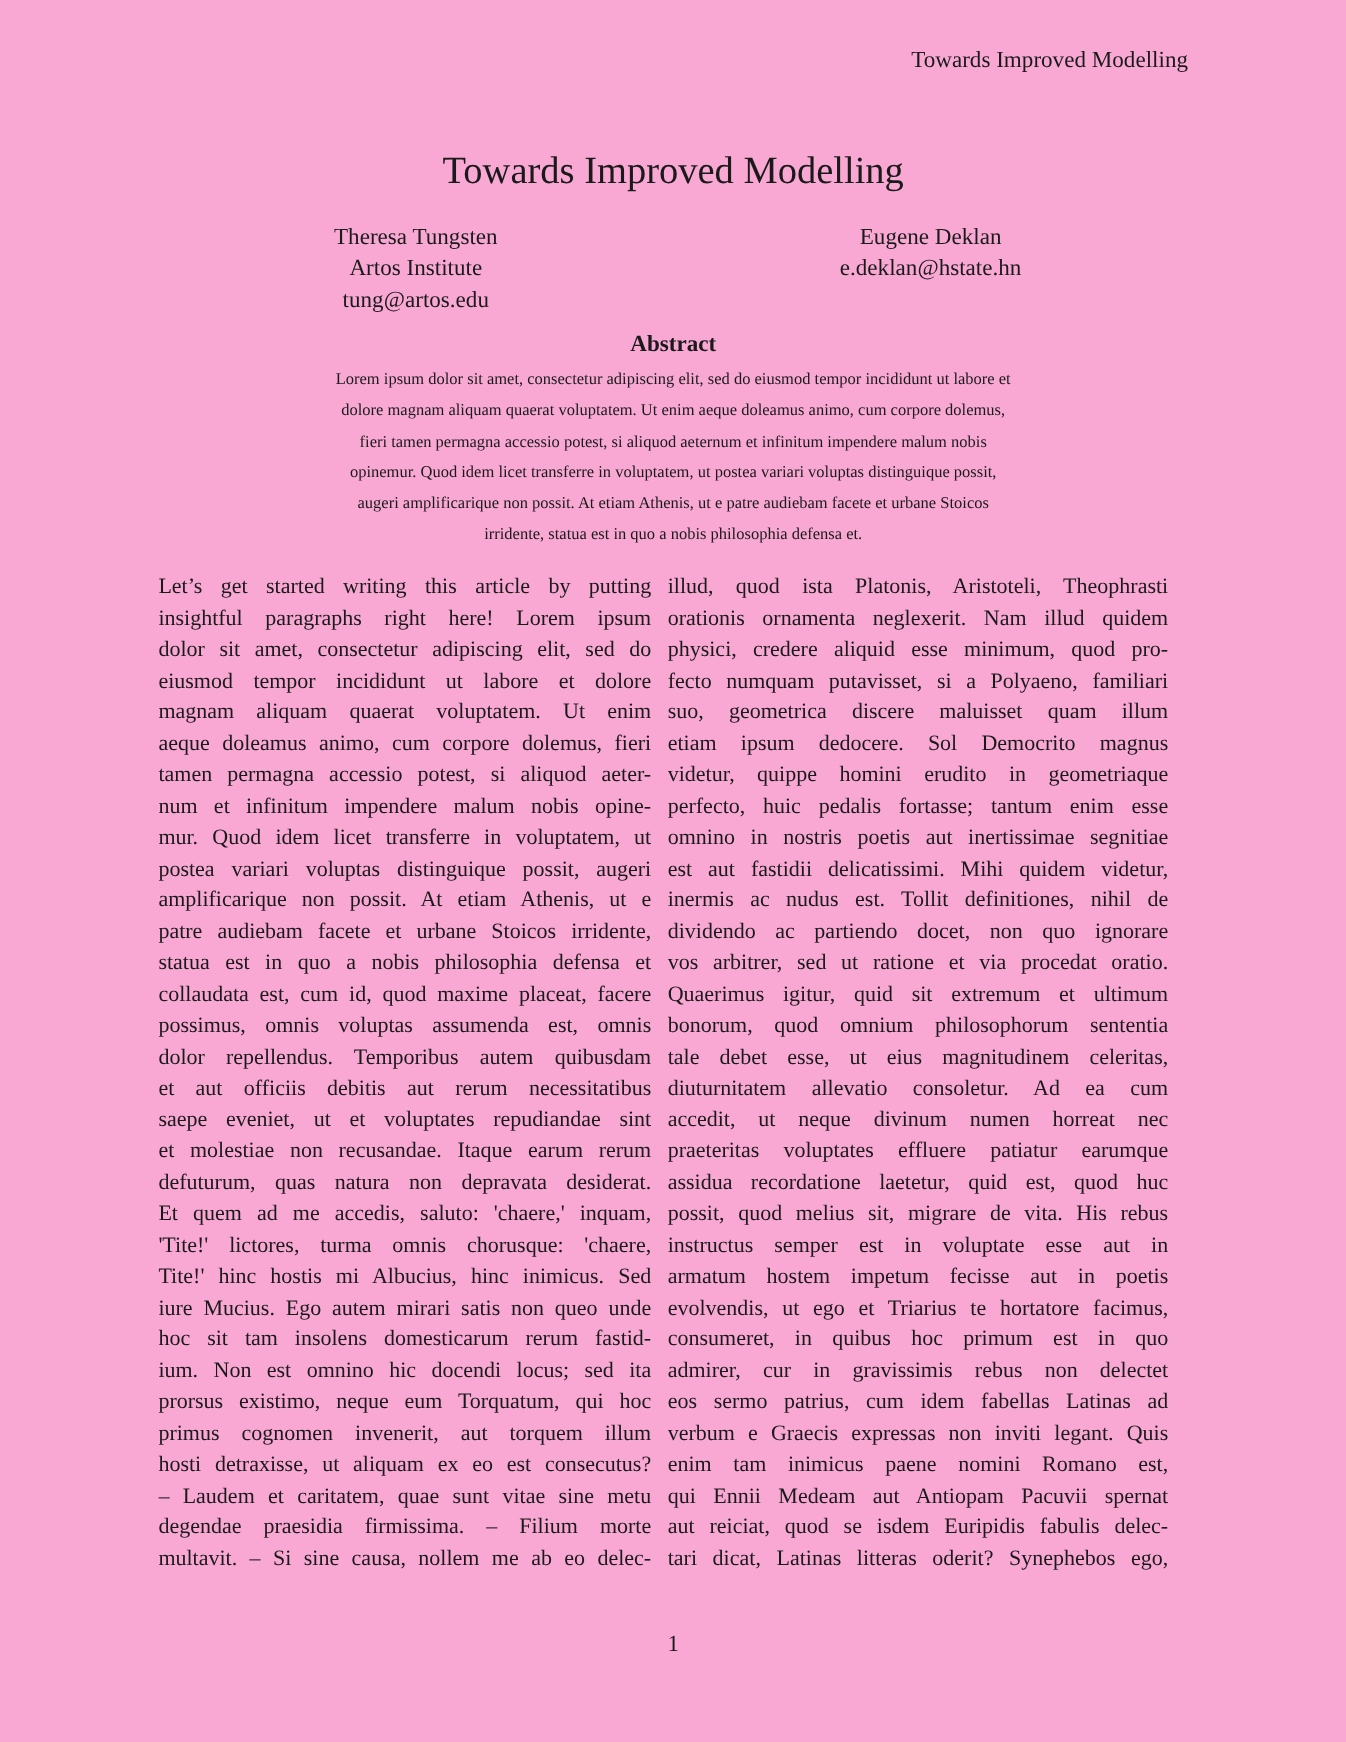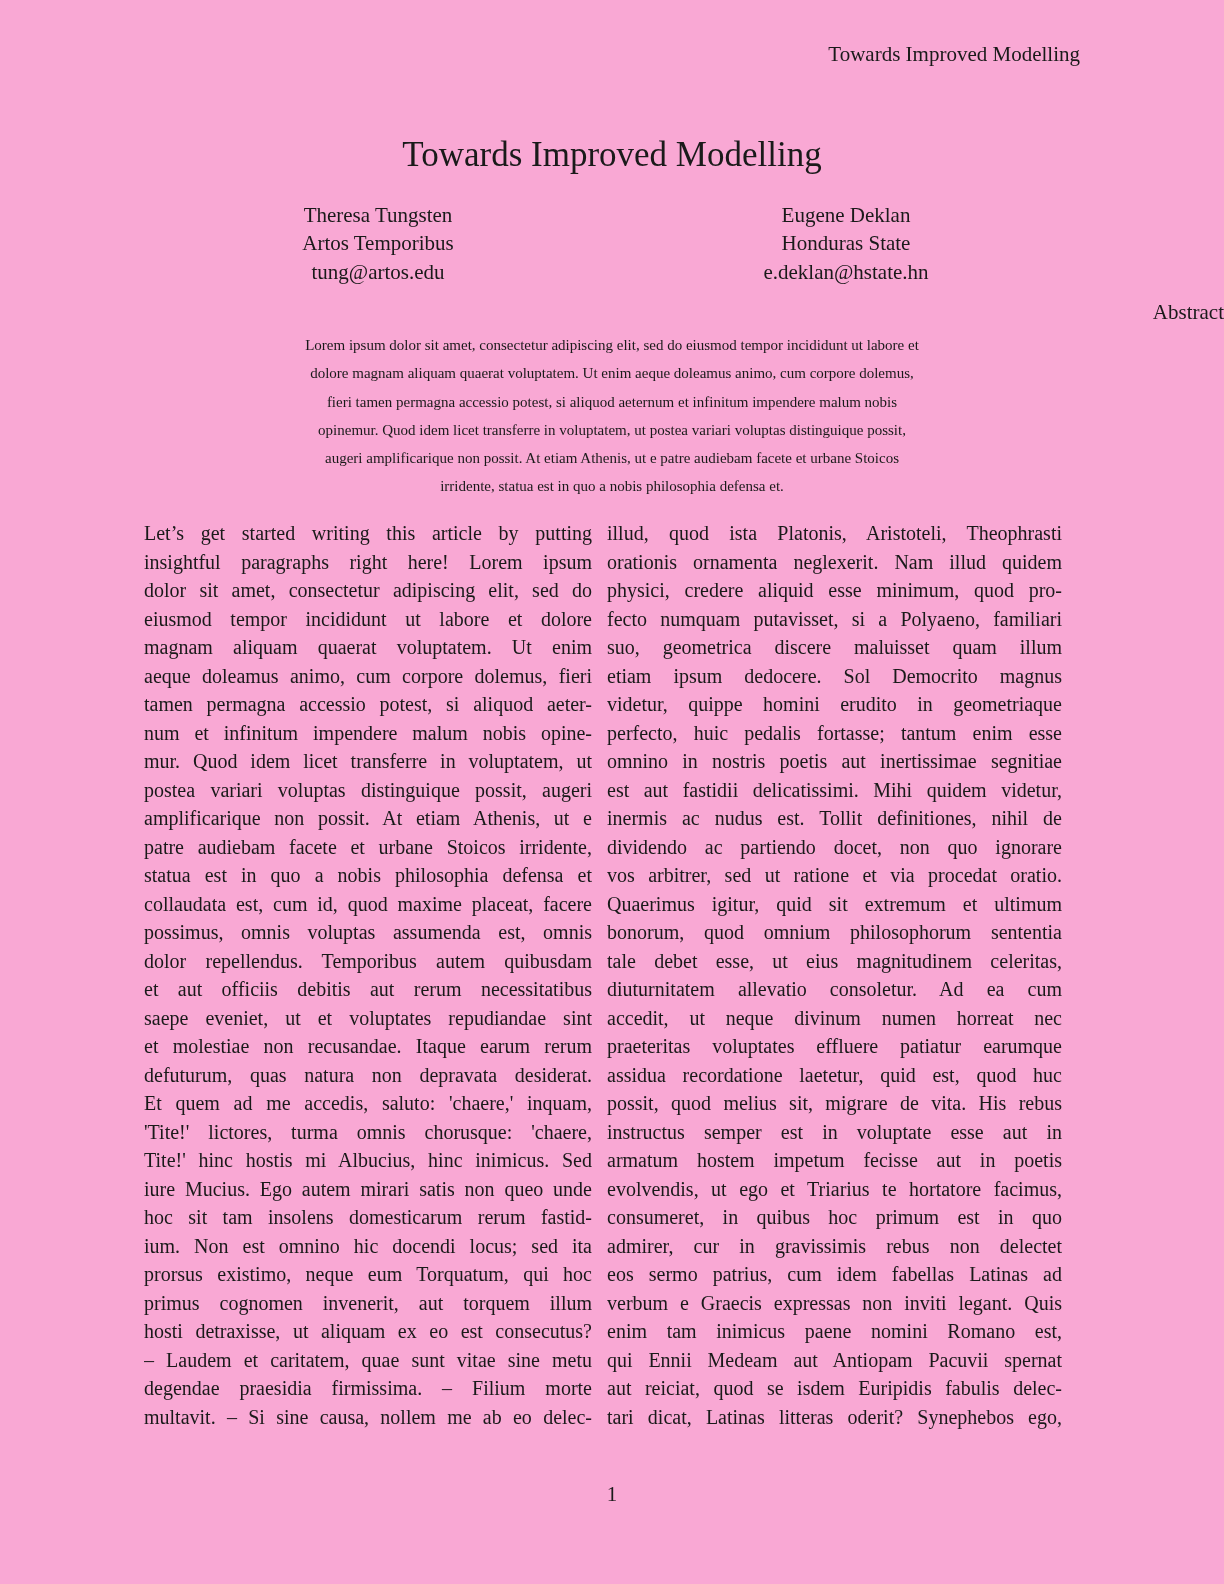--- a/index.html
+++ b/index.html
@@ -29,22 +29,22 @@
   }
   .authors {
     position: absolute;
     top: 201px; left: 144px; width: 936px;
     display: flex;
   }
   .author { flex: 1 1 50%; text-align: center; font-size: 21px; line-height: 28.3px; }
   .abstract-heading {
     position: absolute;
     top: 299px; left: 0; width: 100%;
-    text-align: right;
-    font-size: 21px; font-weight: normal; line-height: 27px;
+    text-align: center;
+    font-size: 21px; font-weight: bold; line-height: 27px;
   }
   .abstract-body {
     position: absolute;
     top: 331px; left: 144px; width: 936px;
     font-size: 15px; line-height: 28.3px;
   }
   .abstract-body .line { text-align: center; white-space: nowrap; overflow: hidden; }
   .columns {
     position: absolute;
     top: 519px; left: 144px; width: 936px;
@@ -72,26 +72,25 @@
 
 <div class="page">
 
   <div class="running-header">Towards Improved Modelling</div>
 
   <h1 class="title">Towards Improved Modelling</h1>
 
   <div class="authors">
     <div class="author">
       <div>Theresa Tungsten</div>
-      <div>Artos Temporibus</div>
+      <div>Artos Institute</div>
       <div>tung@artos.edu</div>
     </div>
     <div class="author">
       <div>Eugene Deklan</div>
-      <div>Honduras State</div>
       <div>e.deklan@hstate.hn</div>
     </div>
   </div>
 
   <div class="abstract-heading">Abstract</div>
 
   <div class="abstract-body">
       <div class="line">Lorem ipsum dolor sit amet, consectetur adipiscing elit, sed do eiusmod tempor incididunt ut labore et</div>
       <div class="line">dolore magnam aliquam quaerat voluptatem. Ut enim aeque doleamus animo, cum corpore dolemus,</div>
       <div class="line">fieri tamen permagna accessio potest, si aliquod aeternum et infinitum impendere malum nobis</div>

